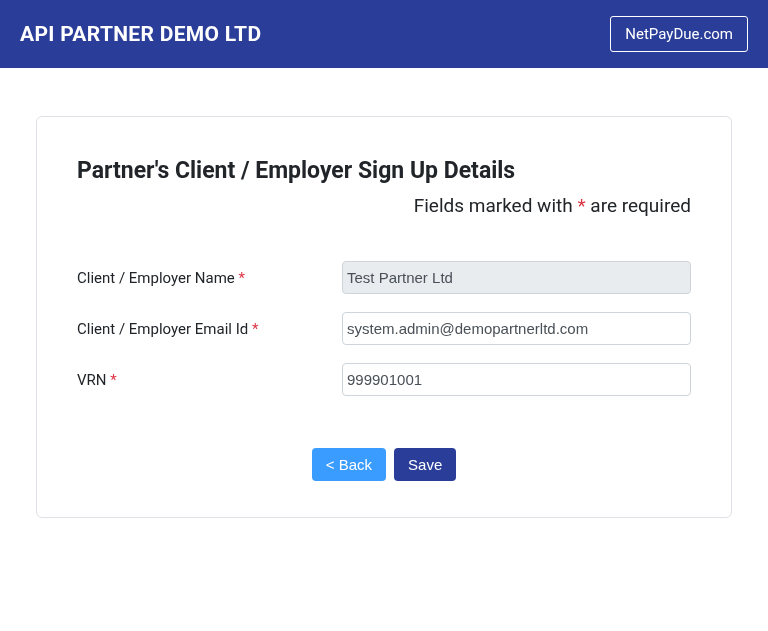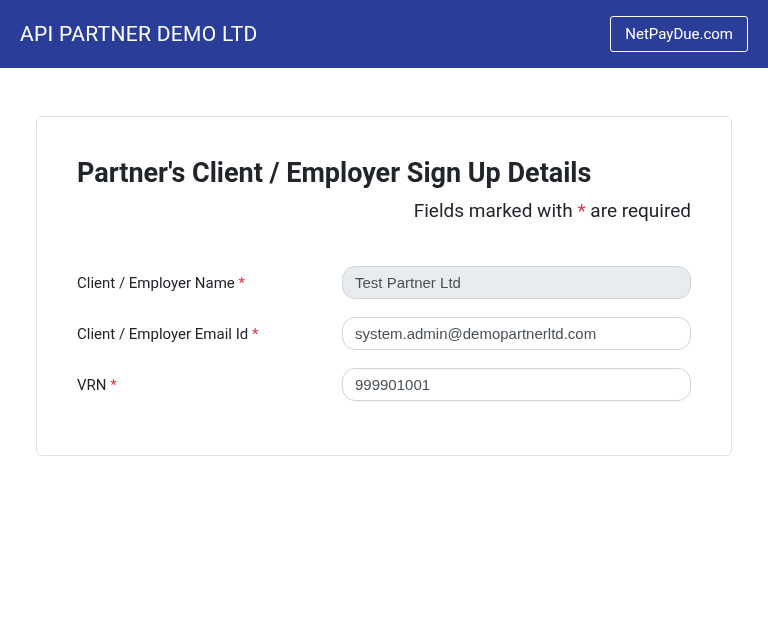--- a/index.html
+++ b/index.html
@@ -18,41 +18,41 @@
       background: #2a3d98;
       color: #ffffff;
       display: flex;
       justify-content: space-between;
       align-items: center;
       padding: 16px 20px;
       height: 68px;
     }
     .navbar-title {
       font-size: 21px;
-      font-weight: 400;
+      font-weight: 700;
       letter-spacing: 0.3px;
     }
     .navbar-link {
       border: 1px solid #ffffff;
       border-radius: 3px;
       padding: 8px 14px;
       font-size: 15px;
       color: #ffffff;
       cursor: pointer;
     }
     .container {
       padding: 48px 36px 20px 36px;
     }
     .card {
       border: 1px solid #dee2e6;
       border-radius: 6px;
       padding: 40px 40px 36px 40px;
     }
     .page-title {
-      font-size: 27px;
+      font-size: 23px;
       font-weight: 700;
       color: #212529;
       margin-bottom: 10px;
     }
     .required-note {
       text-align: right;
       font-size: 19px;
       color: #212529;
       margin-bottom: 44px;
     }
@@ -71,24 +71,24 @@
     }
     .form-label {
       font-size: 15px;
       color: #212529;
     }
     .form-input-col {
       flex: 1;
     }
     .form-input {
       width: 100%;
-      padding: 7px 12px;
+      padding: 7px 4px;
       font-size: 15px;
       border: 1px solid #ced4da;
-      border-radius: 13px;
+      border-radius: 4px;
       color: #495057;
       background: #ffffff;
     }
     .form-input[readonly] {
       background: #e9ecef;
       color: #495057;
     }
     .button-row {
       display: flex;
       justify-content: center;
@@ -152,14 +152,18 @@
       <div class="form-label-col">
         <label class="form-label">
           <span>VRN </span><span class="asterisk">*</span>
         </label>
       </div>
       <div class="form-input-col">
         <input type="text" class="form-input" value="999901001" style="">
       </div>
     </div>
 
+    <div class="button-row">
+      <button class="btn btn-back">&lt; Back</button>
+      <button class="btn btn-save">Save</button>
+    </div>
   </div>
 </div>
 
 </body></html>

